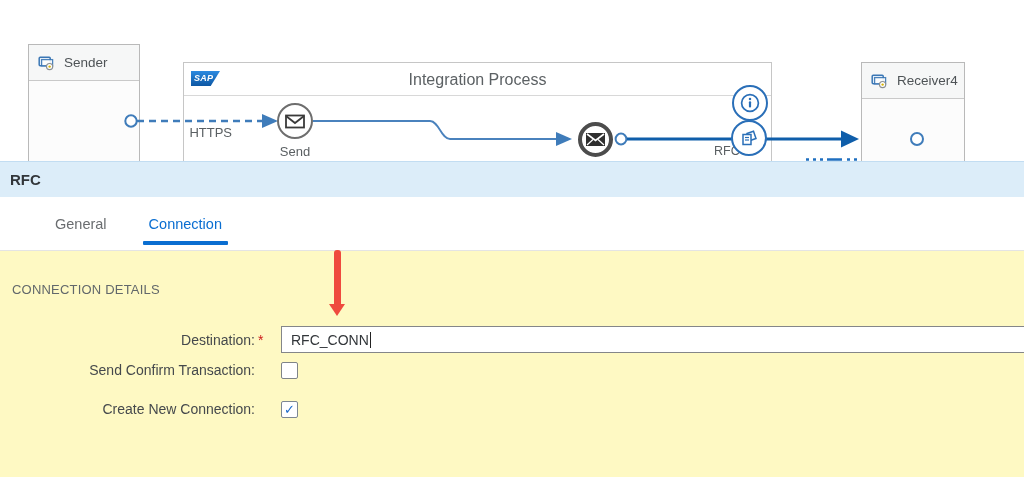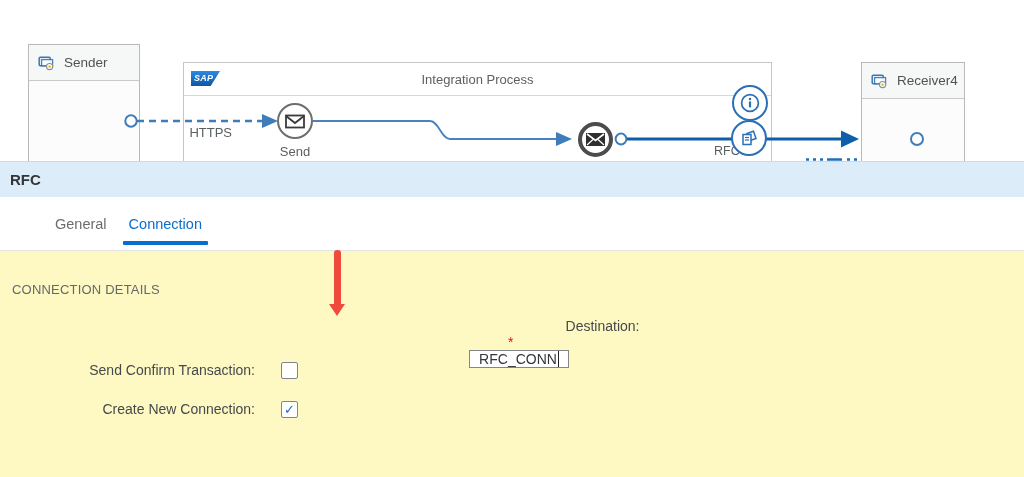--- a/index.html
+++ b/index.html
@@ -8,41 +8,41 @@
 
   
   .diagram { position:absolute; left:0; top:0; width:1024px; height:162px; background:#fff; overflow:hidden; }
   .participant { position:absolute; background:#fcfcfc; border:1px solid #b9b9b9; }
   .participant .p-head { height:36px; background:#f6f7f7; border-bottom:1px solid #c9c9c9;
        display:flex; align-items:center; gap:10px; padding:0 8px 0 9px;
        font-size:13.5px; color:#4e5356; }
   .pool { position:absolute; left:183px; top:38px; width:589px; height:130px; background:#ffffff; border:1px solid #c6c6c6;margin-top:24px; }
   .pool-head { height:33px; border-bottom:1px solid #d8d8d8; position:relative; }
   .pool-title { position:absolute; left:0; top:0; width:100%; height:33px; line-height:33px;
-       text-align:center; font-size:13px; color:#5c6164; }
+       text-align:center; font-size:16px; color:#5c6164; }
   .sap-logo { position:absolute; left:7px; top:8px; width:29px; height:15px;
        background:linear-gradient(180deg,#2c8ae0,#0d57a3);
        clip-path:polygon(0 0,100% 0,68% 100%,0 100%);
        color:#fff; font-size:9px; font-weight:bold; font-style:italic;
        line-height:15px; padding-left:3px; letter-spacing:.2px; }
   .svg-layer { position:absolute; left:0; top:0; z-index:2; pointer-events:none; }
   .diag-label { position:absolute; font-size:13px; color:#5a5f62; z-index:2; }
   .event { position:absolute; background:#fff; border-radius:50%; z-index:2;
        display:flex; align-items:center; justify-content:center; }
   .event.start { left:277px; top:103px; width:36px; height:36px; border:2px solid #6e6e6e; }
   .event.end   { left:578px; top:122px; width:35px; height:35px; border:4px solid #4c4c4c; }
   .speed-btn { position:absolute; width:36px; height:36px; border-radius:50%; background:#fff;
        border:2px solid #2a6fb8; z-index:4; display:flex; align-items:center; justify-content:center; }
 
   
   .panel { position:absolute; left:0; top:161px; width:1024px; height:316px; z-index:5; background:#f6f6f6; }
   .panel-head { height:36px; background:#dcedf9; border-top:1px solid #c2ddf2;
        display:flex; align-items:center; padding-left:10px;
        font-size:15px; font-weight:bold; color:#32363a; }
-  .tabbar { height:53px; background:#fff; display:flex; align-items:center; padding-left:53px; gap:18px; }
+  .tabbar { height:53px; background:#fff; display:flex; align-items:center; padding-left:53px; gap:38px; }
   .tab { position:relative; font-size:14.5px; color:#6a6d70; height:100%;
        display:flex; align-items:center; padding:0 2px; cursor:pointer; }
   .tab.active { color:#0a6ed1; }
   .tab.active::after { content:""; position:absolute; left:-4px; right:-4px; bottom:5px;
        height:4px; background:#0a6ed1; border-radius:1px; }
   .panel-content { position:relative; height:227px; background:#fef9c3; border-top:1px solid #e4e4e4; }
   .section-title { position:absolute; left:12px; top:31px; font-size:13px; color:#62686b; letter-spacing:.2px; }
   .form-row { position:absolute; left:0; right:0; display:flex; align-items:center; }
   .form-row .lbl { width:255px; text-align:right; font-size:14px; color:#45494c; flex:0 0 auto; }
   .form-row .req { width:14px; padding-left:3px; font-size:14px; color:#cc1919; flex:0 0 auto; }
@@ -167,21 +167,21 @@
       <span>General</span>
     </div>
     <div class="tab active">
       <span>Connection</span>
     </div>
   </div>
 
   <div class="panel-content">
     <div class="section-title">CONNECTION DETAILS</div>
 
-    <div class="form-row" style="top:67px; height:43px;flex-direction:column;">
+    <div class="form-row" style="top:67px; height:43px;">
       <span class="lbl">Destination:</span>
       <span class="req">*</span>
       <div class="textbox" role="textbox">
         <span>RFC_CONN</span>
         <span class="caret"></span>
       </div>
     </div>
 
     <div class="form-row" style="top:110px; height:18px;">
       <span class="lbl">Send Confirm Transaction:</span>

